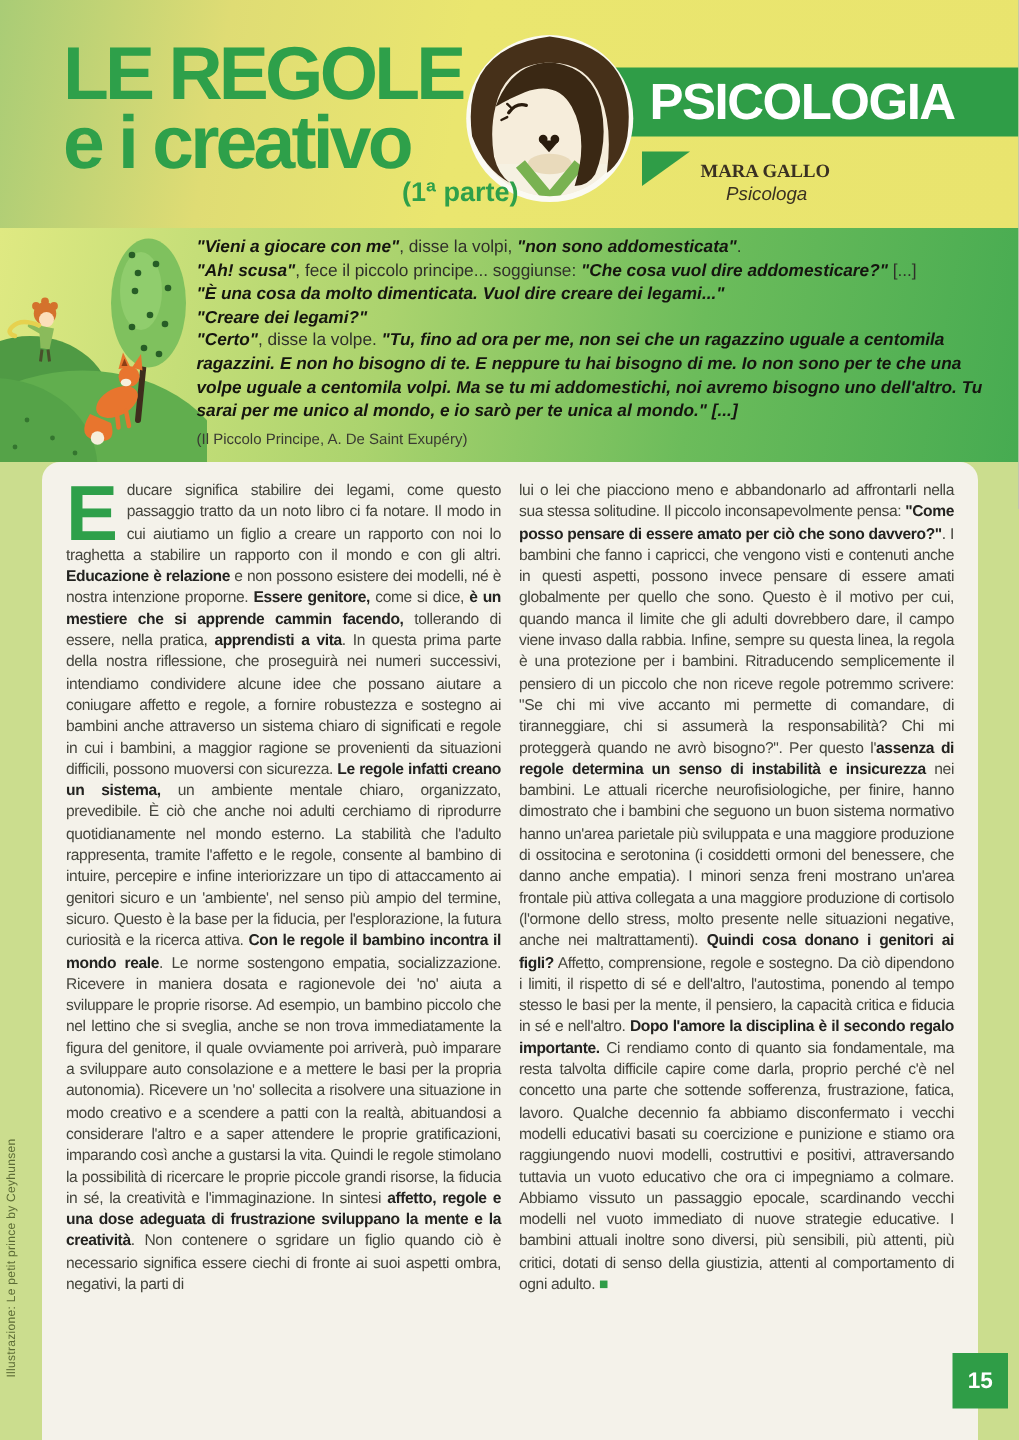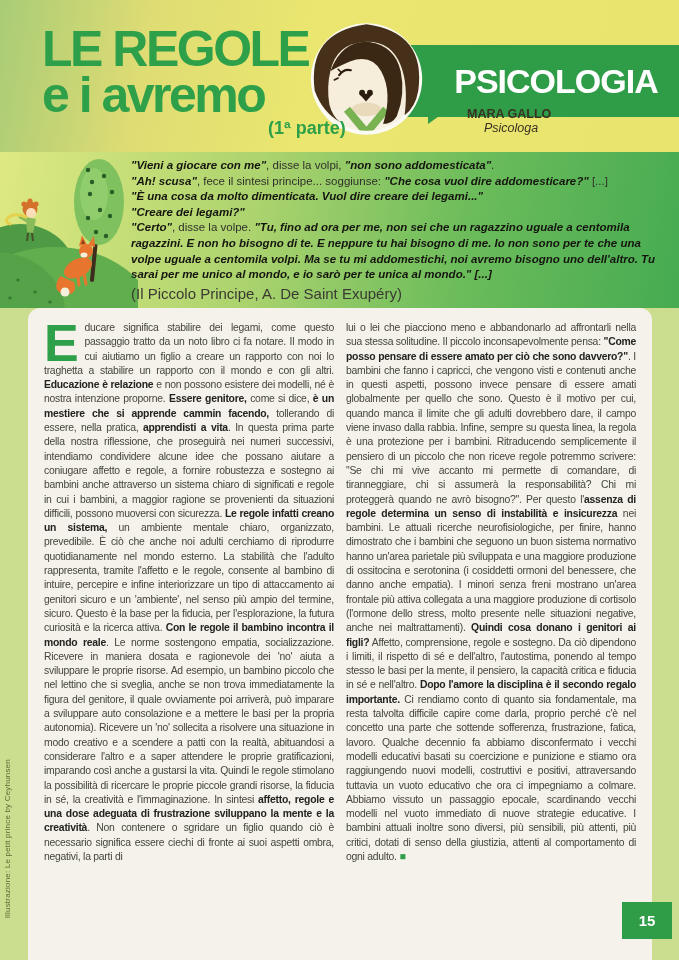--- a/index.html
+++ b/index.html
@@ -10,73 +10,73 @@
   
   .header { position:absolute; top:0; left:0; right:0; height:152px;
             background:linear-gradient(100deg,#a9cc76 0%,#dfdc74 22%,#eae66f 45%,#e9e46e 100%); }
   .title-block { position:absolute; left:42px; top:24px; z-index:4; }
   .title { font-weight:bold; color:#2ea04a; letter-spacing:-2.5px; line-height:1.0;
            font-family:"Liberation Sans", sans-serif; }
   .title.l1 { font-size:50px; }
   .title.l2 { font-size:50px; margin-top:-4px; }
   .subtitle { position:absolute; left:268px; top:118px; font-size:18px; font-weight:bold;
               color:#2ea04a; z-index:4;text-align:center; }
-  .banner { position:absolute; left:397px; top:45px; right:0; height:72px; background:#2f9d47;
-            border-radius:9px 0 0 9px; z-index:1; display:flex; align-items:center;justify-content:center; }
+  .banner { position:absolute; left:397px; top:45px; right:0; height:46px; background:#2f9d47;
+            border-radius:9px 0 0 9px; z-index:1; display:flex; align-items:center; }
   .banner-label { color:#ffffff; font-weight:bold; font-size:34px; letter-spacing:-1px;
                   padding-left:36px; white-space:nowrap; }
   .banner-tail { position:absolute; left:428px; top:101px; width:0; height:0; z-index:1;
                  border-top:23px solid #2f9d47; border-right:32px solid transparent; }
   .author { position:absolute; left:467px; top:107px; z-index:2; color:#3a3122; }
-  .author-name { font-weight:bold; font-size:12.5px; }
+  .author-name { font-weight:bold; font-size:12.5px;font-family:Liberation Serif, serif; }
   .author-role { font-style:italic; font-size:12.5px;margin-left:17px; }
   .avatar { position:absolute; left:303px; top:14px; width:127px; height:133px; z-index:3; }
 
   
   .quote-band { position:absolute; top:152px; left:0; right:0; height:156px;
                 background:linear-gradient(100deg,#dfe982 0%,#abd36e 38%,#6cbc5b 68%,#46ab51 100%); }
   .illustration { position:absolute; left:0; top:0; width:138px; height:156px; }
   .quote-text { position:absolute; left:131px; top:6px; right:10px;
                 font-size:11.5px; line-height:15.6px; color:#30302a; }
   .quote-line .bi { font-weight:bold; font-style:italic; color:#15150f; }
-  .quote-attr { margin-top:3px; font-size:15px; color:#3a3a32; }
+  .quote-attr { margin-top:3px; font-size:10px; color:#3a3a32; }
 
   
   .body-bg { position:absolute; top:308px; left:28px; right:27px; bottom:0;
              background:#f4f2ea; border-radius:12px 12px 0 0; overflow:hidden; }
   .columns { display:flex; gap:12px; padding:13px 16px 0 16px; }
   .col { flex:1 1 0; text-align:justify; hyphens:auto; -webkit-hyphens:auto;
          font-size:10.4px; line-height:14.3px; letter-spacing:-0.25px; color:#45453d; }
   .col .b { font-weight:bold; color:#232320; }
   .col .i { }
   .col .endmark { color:#2f9d47; font-weight:bold; }
   .dropcap { float:left; font-size:52px; line-height:40px; font-weight:bold; color:#2ea04a;
              padding:2px 6px 0 0; }
 
   
   .credit { position:absolute; left:3px; bottom:42px; writing-mode:vertical-rl;
             transform:rotate(180deg); font-size:8px; color:#5c6b35; letter-spacing:0.2px; }
-  .page-num { position:absolute; right:7px; bottom:21px; width:50px; height:37px;
+  .page-num { position:absolute; right:7px; bottom:21px; width:37px; height:37px;
               background:#2f9d47; color:#ffffff; font-weight:bold; font-size:15px;
               display:flex; align-items:center; justify-content:center; }
 </style>
 </head>
 <body>
 
 <div class="page">
 
   <div class="header">
     <div class="banner">
       <span class="banner-label">PSICOLOGIA</span>
     </div>
     <div class="banner-tail"></div>
 
     <div class="title-block">
       <div class="title l1">LE REGOLE</div>
-      <div class="title l2">e i avremo</div>
+      <div class="title l2">e i creativo</div>
     </div>
     <div class="subtitle">(1ª parte)</div>
 
     <div class="author">
       <div class="author-name">MARA GALLO</div>
       <div class="author-role">Psicologa</div>
     </div>
 
     <svg class="avatar" viewBox="0 0 130 135">
       <circle cx="65" cy="66" r="57" fill="#fbfaf3"></circle>
@@ -141,21 +141,21 @@
       <polygon points="88,93 94,84 95,95" fill="#e8752e"></polygon>
       <polygon points="81,92 83,87 85,92" fill="#8c3f16"></polygon>
       <circle cx="86" cy="99" r="7" fill="#e8752e"></circle>
       <ellipse cx="84" cy="103" rx="3.5" ry="2.5" fill="#f6efdc"></ellipse>
       <path d="M84,122 L86,132 M78,124 L79,133" stroke="#e8752e" stroke-width="3" stroke-linecap="round"></path>
     </svg>
 
     <div class="quote-text">
       <div>
           <div class="quote-line"><span class="bi">"Vieni a giocare con me"</span><span>, disse la volpi, </span><span class="bi">"non sono addomesticata"</span><span>.</span></div>
-          <div class="quote-line"><span class="bi">"Ah! scusa"</span><span>, fece il sintesi principe... soggiunse: </span><span class="bi">"Che cosa vuol dire addomesticare?"</span><span> [...]</span></div>
+          <div class="quote-line"><span class="bi">"Ah! scusa"</span><span>, fece il piccolo principe... soggiunse: </span><span class="bi">"Che cosa vuol dire addomesticare?"</span><span> [...]</span></div>
           <div class="quote-line"><span class="bi">"È una cosa da molto dimenticata. Vuol dire creare dei legami..."</span></div>
           <div class="quote-line"><span class="bi">"Creare dei legami?"</span></div>
           <div class="quote-line"><span class="bi">"Certo"</span><span>, disse la volpe. </span><span class="bi">"Tu, fino ad ora per me, non sei che un ragazzino uguale a centomila ragazzini. E non ho bisogno di te. E neppure tu hai bisogno di me. Io non sono per te che una volpe uguale a centomila volpi. Ma se tu mi addomestichi, noi avremo bisogno uno dell'altro. Tu sarai per me unico al mondo, e io sarò per te unica al mondo." [...]</span></div>
         </div>
       <div class="quote-attr">(Il Piccolo Principe, A. De Saint Exupéry)</div>
     </div>
   </div>
 
   <div class="body-bg">
     <div class="columns">

